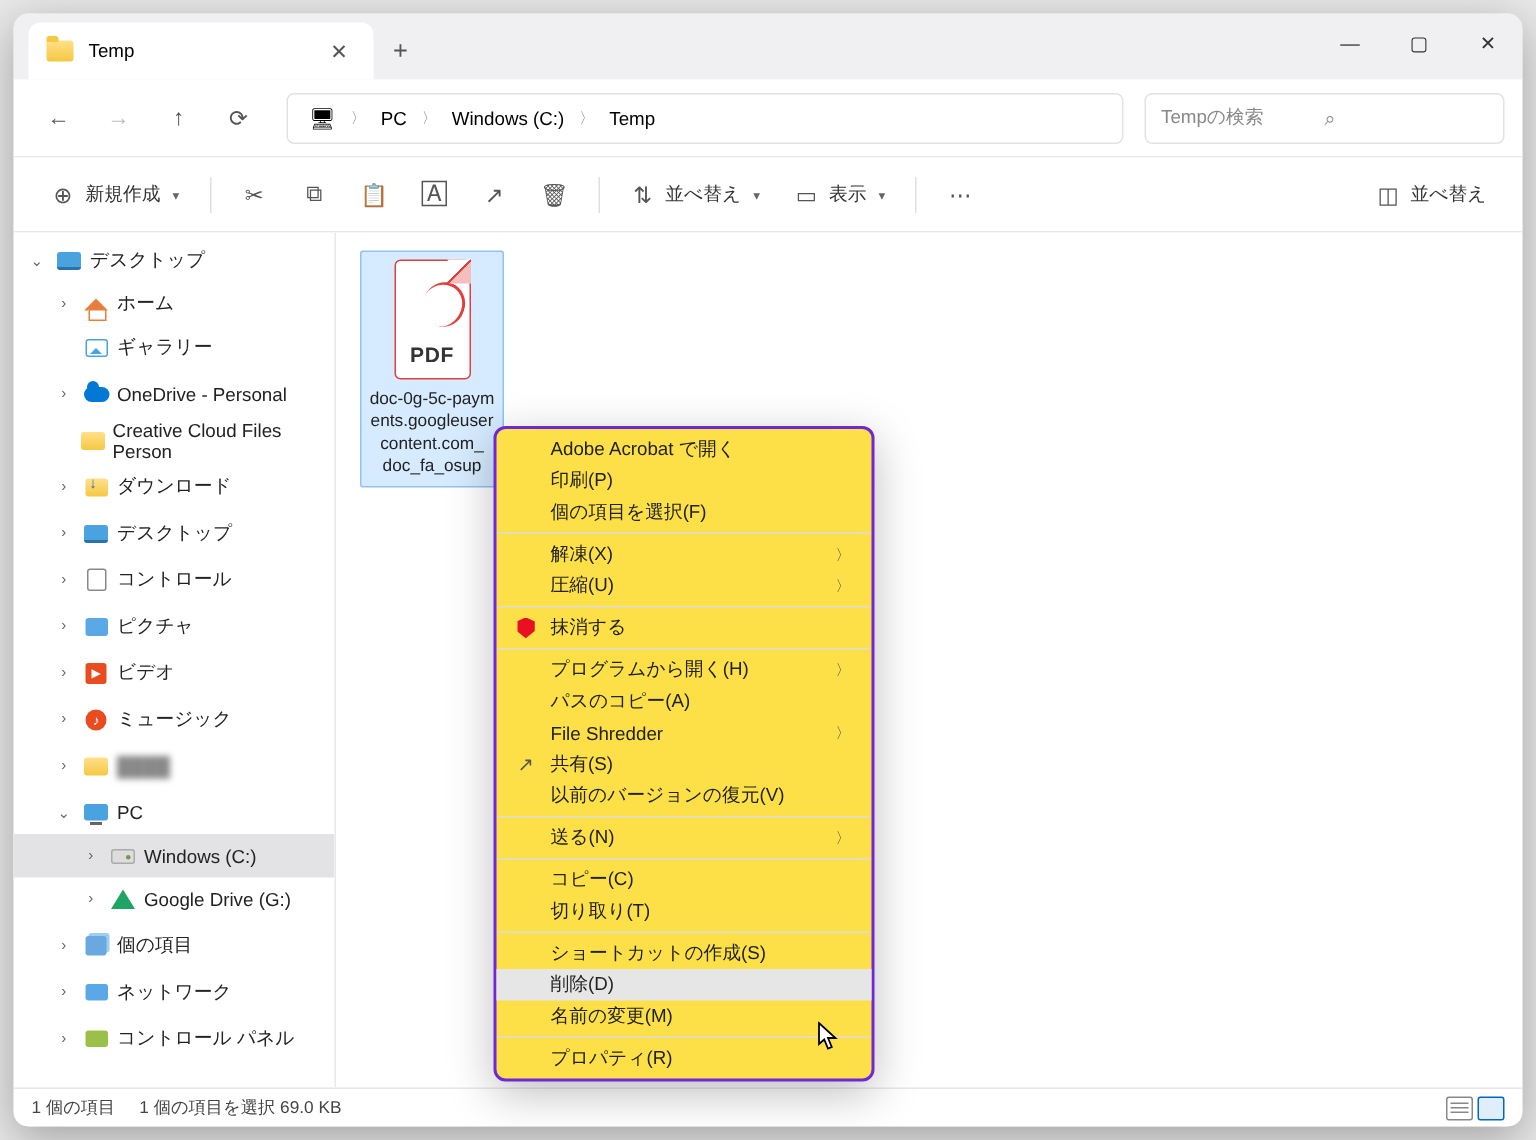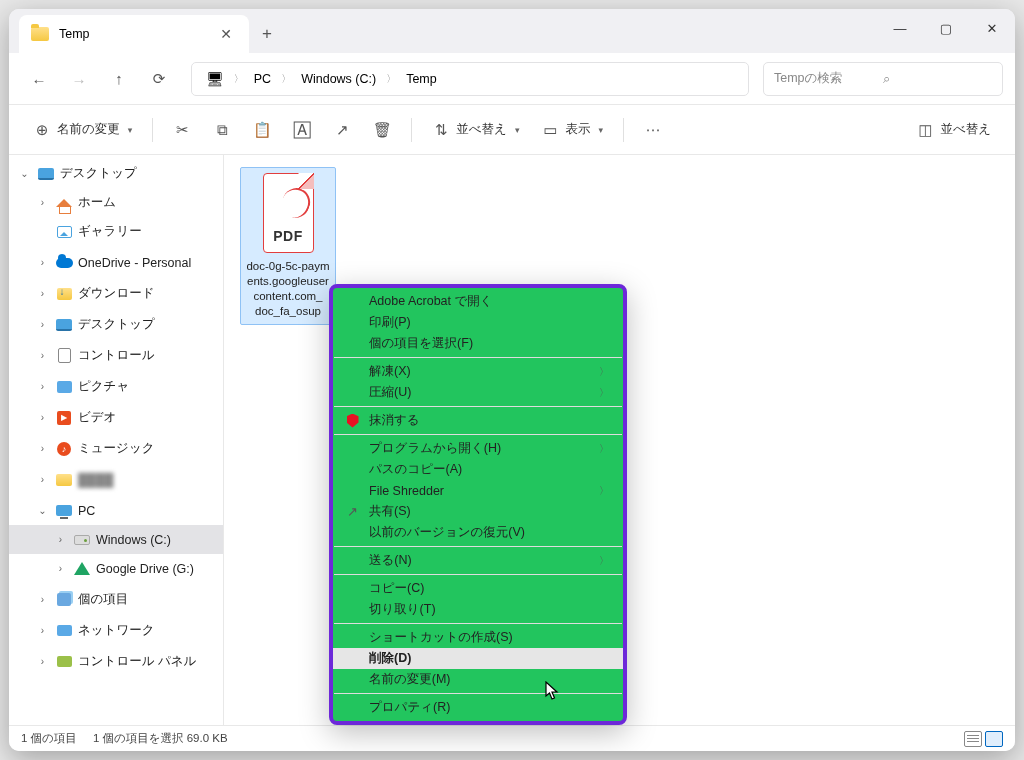--- a/index.html
+++ b/index.html
@@ -56,23 +56,23 @@
 .ic-dl:after{content:"↓";position:absolute;left:3px;top:-2px;font-size:10px;color:#2973a8;font-weight:bold;}
 .ic-blur{width:16px;height:12px;background:linear-gradient(#ffe08a,#f5c842);border-radius:2px;filter:blur(0.5px);}
 .main{ flex:1; padding:12px 16px; position:relative;}
 .file-item{ width:96px; text-align:center; padding:5px; background:#d6ebff; border:1px solid #8fc2f5; border-radius:2px;}
 .pdf-icon{ width:51px; height:80px; margin:0 auto 6px; background:#fff; border:1.5px solid #e23e3e; border-radius:4px; position:relative;}
 .pdf-icon:before{content:"";position:absolute;right:-1.5px;top:-1.5px;width:0;height:0;border-left:16px solid transparent;border-top:16px solid #fff;}
 .pdf-icon:after{content:"";position:absolute;right:-1.5px;top:-1.5px;width:16px;height:16px;background:linear-gradient(135deg,transparent 48%,#e23e3e 48%,#e23e3e 54%,#f5bdbd 54%);}
 .pdf-swirl{position:absolute;left:18px;top:14px;width:28px;height:30px;border:2.5px solid #e23e3e;border-radius:50% 50% 50% 0;border-bottom:none;border-left:none;transform:rotate(20deg);}
 .pdf-label{position:absolute;left:0;right:0;bottom:8px;font-weight:600;font-size:14px;color:#333;letter-spacing:0.5px;}
 .file-name{font-size:11.5px;line-height:1.3;color:#222;word-wrap:break-word;}
-.ctx-menu{ position:absolute; left:320px; top:275px; width:298px; background:#22c55e; border:4px solid #6d28d9; border-radius:8px; box-shadow:0 8px 30px rgba(0,0,0,0.25); padding:3px 0; font-size:12.5px;}
+.ctx-menu{ position:absolute; left:320px; top:275px; width:254px; background:#fde047; border:2px solid #6d28d9; border-radius:8px; box-shadow:0 8px 30px rgba(0,0,0,0.25); padding:3px 0; font-size:12.5px;}
 .ctx-item{ height:21px; display:flex; align-items:center; padding:0 14px 0 36px; position:relative; color:#222;}
-.ctx-item:hover,.ctx-item.hov{background:#e6e6e6;font-weight:bold;}
+.ctx-item:hover,.ctx-item.hov{background:#e6e6e6;}
 .ctx-sep{ height:1px; background:#ddd; margin:3px 1px;}
 .ctx-arrow{margin-left:auto;font-size:10px;color:#555;}
 .ctx-ic{position:absolute;left:12px;width:15px;height:15px;display:flex;align-items:center;justify-content:center;}
 .mshield{width:12px;height:14px;background:#e81123;clip-path:polygon(50% 0,100% 20%,100% 65%,50% 100%,0 65%,0 20%);}
 .share-ic{font-size:13px;color:#555;}
 .cursor{position:absolute;left:536px;top:672px;font-size:15px;color:#000;pointer-events:none;z-index:100;}
 .statusbar{ height:26px; background:#fff; border-top:1px solid #e8e8e8; display:flex; align-items:center; padding:0 12px; font-size:11.5px; color:#444; gap:16px;}
 .statusbar .right{margin-left:auto;display:flex;gap:3px;}
 .view-ic{width:18px;height:16px;border:1.5px solid #888;border-radius:2px;}
 .view-ic.active{border-color:#0067c0;background:#e0eefc;}
@@ -113,21 +113,21 @@
     </div>
     <div class="search">
       <span>Tempの検索</span>
       <span style="font-size:13px;">⌕</span>
     </div>
   </div>
 
   <div class="toolbar">
     <div class="tb-btn">
       <span class="tb-icon">⊕</span>
-      <span>名前の変更</span>
+      <span>新規作成</span>
       <span class="chev-dn">▾</span>
     </div>
     <div class="tb-sep"></div>
     <div class="tb-btn">
         <span class="tb-icon">✂</span>
       </div>
     <div class="tb-btn">
         <span class="tb-icon">⧉</span>
       </div>
     <div class="tb-btn">
@@ -187,20 +187,27 @@
             <span class="ic-gallery"></span>
           </span>
           <span>ギャラリー</span>
         </div>
         <div class="tree-item" style="padding-left: 26px; margin-top: 2px;">
           <span class="tree-chev">›</span>
           <span class="tree-ic">
             <span class="ic-cloud"></span>
           </span>
           <span>OneDrive - Personal</span>
+        </div>
+        <div class="tree-item" style="padding-left: 26px; margin-top: 2px;">
+          <span class="tree-chev"></span>
+          <span class="tree-ic">
+            <span class="ic-ccf"></span>
+          </span>
+          <span>Creative Cloud Files Person</span>
         </div>
         <div class="tree-item" style="padding-left: 26px; margin-top: 2px;">
           <span class="tree-chev">›</span>
           <span class="tree-ic">
             <span class="ic-dl"></span>
           </span>
           <span>ダウンロード</span>
         </div>
         <div class="tree-item" style="padding-left: 26px; margin-top: 2px;">
           <span class="tree-chev">›</span>

